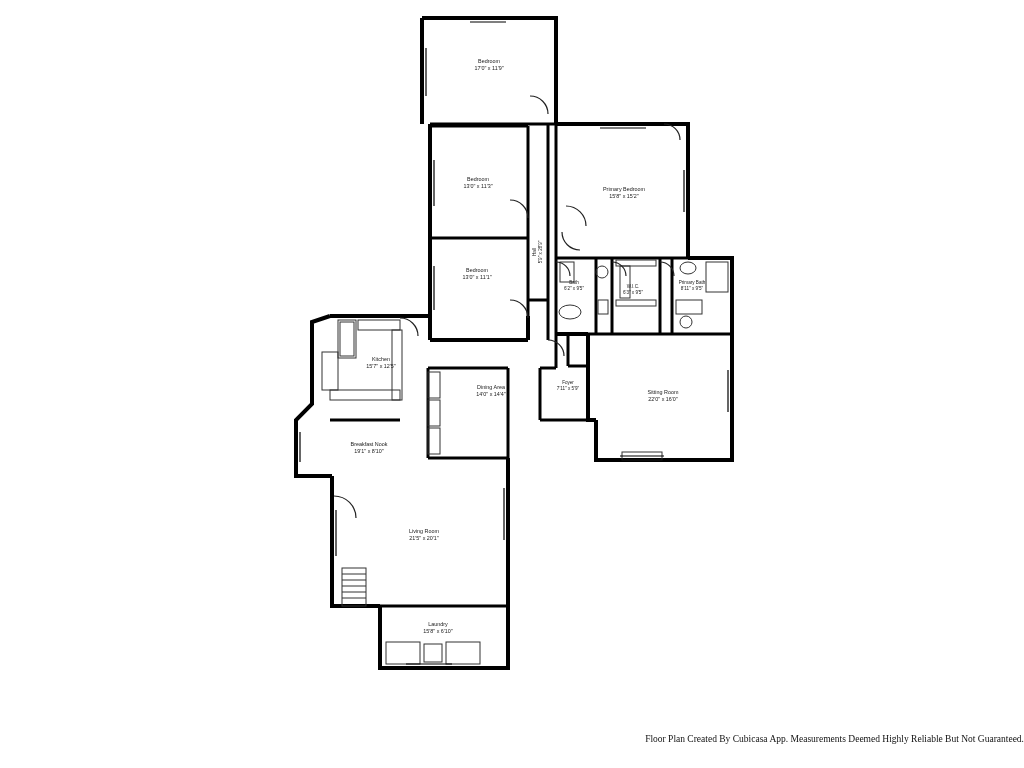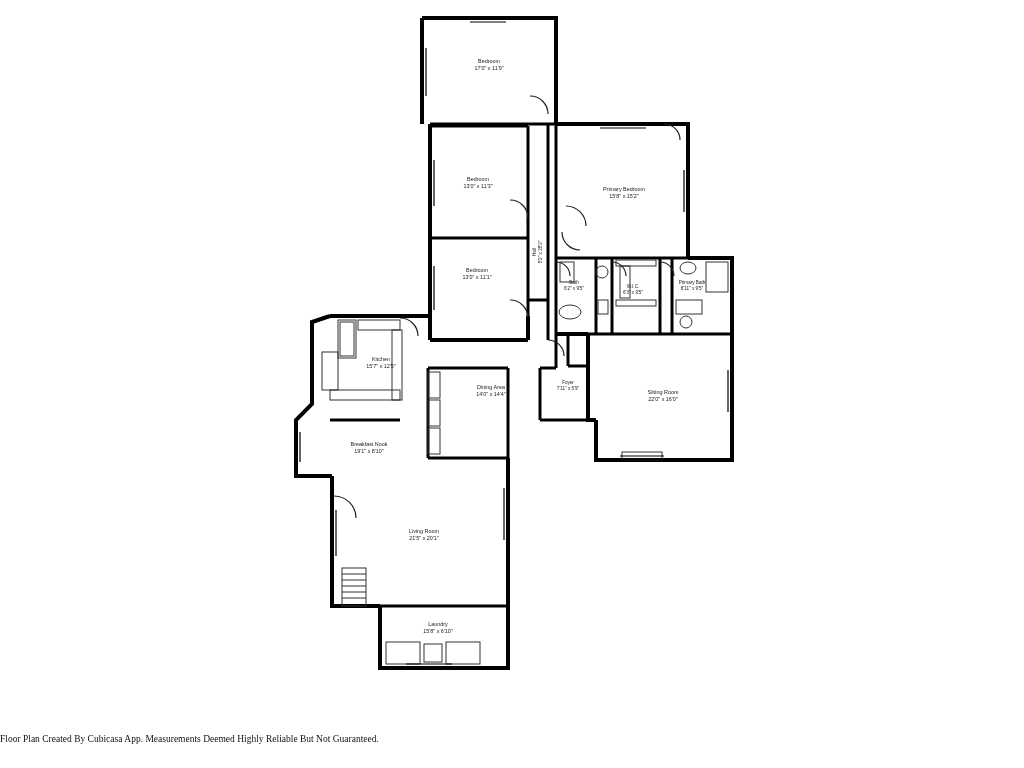--- a/index.html
+++ b/index.html
@@ -43,21 +43,21 @@
     font-size: 4.6px;
   }
   .room-label.vertical {
     transform: translate(-50%, -50%) rotate(-90deg);
   }
   .footer-note {
     position: absolute;
     left: 0;
     top: 734px;
     width: 1024px;
-    text-align: left;
+    text-align: right;
     font-size: 9.5px;
     color: #111111;
     font-family: "Liberation Serif", serif;
   }
 </style>
 </head>
 <body>
 
 <div id="floorplan-stage">
   <svg width="1024" height="768" viewBox="0 0 1024 768">

